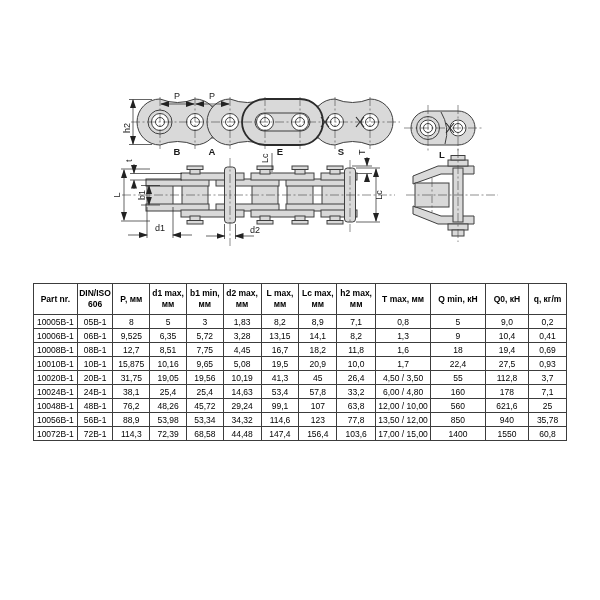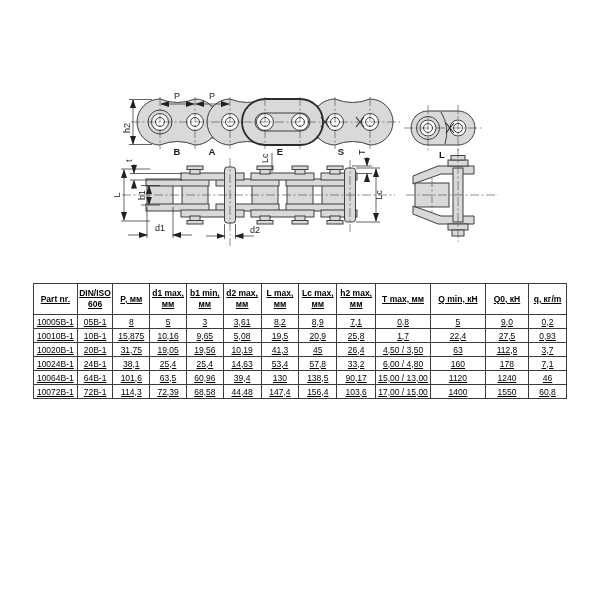--- a/index.html
+++ b/index.html
@@ -7,21 +7,21 @@
         font-family:"Liberation Sans",sans-serif;}
   .diagram-svg{position:absolute;left:0;top:0;}
   
   .spec-table-wrap{position:absolute;left:33px;top:283px;width:534px;}
   table.spec{border-collapse:collapse;width:534px;table-layout:fixed;
              font-family:"Liberation Sans",sans-serif;font-size:8.5px;color:#000;}
   table.spec th,table.spec td{border:1px solid #3c3c3c;text-align:center;vertical-align:middle;
              padding:0;overflow:hidden;white-space:nowrap;}
   table.spec td{height:13px;}
   table.spec th{font-weight:bold;height:30px;white-space:pre-line;line-height:1.25;font-size:8.5px;}
-  table.spec{border:1.5px solid #2e2e2e;text-decoration:underline;}
+  table.spec{border:1.5px solid #2e2e2e;}
   
   .dimlab{font-family:"Liberation Sans",sans-serif;font-size:9px;fill:#1a1a1a;}
   .linklab{font-family:"Liberation Sans",sans-serif;font-size:9.5px;font-weight:bold;fill:#1a1a1a;}
   .metal{fill:#d9d9d9;stroke:#3f3f3f;stroke-width:1;}
   .metal-bold{fill:#d9d9d9;stroke:#2b2b2b;stroke-width:1.8;}
   .hole{fill:#ffffff;stroke:#3f3f3f;stroke-width:1;}
   .ring{fill:none;stroke:#3f3f3f;stroke-width:1;}
   .cl{stroke:#444;stroke-width:0.6;stroke-dasharray:9 2.5 2 2.5;fill:none;}
   .dim{stroke:#222;stroke-width:0.7;fill:none;}
   .xmark{stroke:#2b2b2b;stroke-width:1.1;}
@@ -280,88 +280,133 @@
             <th>q, кг/m</th>
           </tr>
       </thead>
       <tbody id="table-body">
           <tr>
             <td>10005B-1</td>
             <td>05B-1</td>
             <td>8</td>
             <td>5</td>
             <td>3</td>
-            <td>3,61</td>
+            <td>1,83</td>
             <td>8,2</td>
             <td>8,9</td>
             <td>7,1</td>
             <td>0,8</td>
             <td>5</td>
             <td>9,0</td>
             <td>0,2</td>
+          </tr>
+          <tr>
+            <td>10006B-1</td>
+            <td>06B-1</td>
+            <td>9,525</td>
+            <td>6,35</td>
+            <td>5,72</td>
+            <td>3,28</td>
+            <td>13,15</td>
+            <td>14,1</td>
+            <td>8,2</td>
+            <td>1,3</td>
+            <td>9</td>
+            <td>10,4</td>
+            <td>0,41</td>
+          </tr>
+          <tr>
+            <td>10008B-1</td>
+            <td>08B-1</td>
+            <td>12,7</td>
+            <td>8,51</td>
+            <td>7,75</td>
+            <td>4,45</td>
+            <td>16,7</td>
+            <td>18,2</td>
+            <td>11,8</td>
+            <td>1,6</td>
+            <td>18</td>
+            <td>19,4</td>
+            <td>0,69</td>
           </tr>
           <tr>
             <td>10010B-1</td>
             <td>10B-1</td>
             <td>15,875</td>
             <td>10,16</td>
             <td>9,65</td>
             <td>5,08</td>
             <td>19,5</td>
             <td>20,9</td>
-            <td>25,8</td>
+            <td>10,0</td>
             <td>1,7</td>
             <td>22,4</td>
             <td>27,5</td>
             <td>0,93</td>
           </tr>
           <tr>
             <td>10020B-1</td>
             <td>20B-1</td>
             <td>31,75</td>
             <td>19,05</td>
             <td>19,56</td>
             <td>10,19</td>
             <td>41,3</td>
             <td>45</td>
             <td>26,4</td>
             <td>4,50 / 3,50</td>
-            <td>63</td>
+            <td>55</td>
             <td>112,8</td>
             <td>3,7</td>
           </tr>
           <tr>
             <td>10024B-1</td>
             <td>24B-1</td>
             <td>38,1</td>
             <td>25,4</td>
             <td>25,4</td>
             <td>14,63</td>
             <td>53,4</td>
             <td>57,8</td>
             <td>33,2</td>
             <td>6,00 / 4,80</td>
             <td>160</td>
             <td>178</td>
             <td>7,1</td>
           </tr>
           <tr>
-            <td>10064B-1</td>
-            <td>64B-1</td>
-            <td>101,6</td>
-            <td>63,5</td>
-            <td>60,96</td>
-            <td>39,4</td>
-            <td>130</td>
-            <td>138,5</td>
-            <td>90,17</td>
-            <td>15,00 / 13,00</td>
-            <td>1120</td>
-            <td>1240</td>
-            <td>46</td>
+            <td>10048B-1</td>
+            <td>48B-1</td>
+            <td>76,2</td>
+            <td>48,26</td>
+            <td>45,72</td>
+            <td>29,24</td>
+            <td>99,1</td>
+            <td>107</td>
+            <td>63,8</td>
+            <td>12,00 / 10,00</td>
+            <td>560</td>
+            <td>621,6</td>
+            <td>25</td>
+          </tr>
+          <tr>
+            <td>10056B-1</td>
+            <td>56B-1</td>
+            <td>88,9</td>
+            <td>53,98</td>
+            <td>53,34</td>
+            <td>34,32</td>
+            <td>114,6</td>
+            <td>123</td>
+            <td>77,8</td>
+            <td>13,50 / 12,00</td>
+            <td>850</td>
+            <td>940</td>
+            <td>35,78</td>
           </tr>
           <tr>
             <td>10072B-1</td>
             <td>72B-1</td>
             <td>114,3</td>
             <td>72,39</td>
             <td>68,58</td>
             <td>44,48</td>
             <td>147,4</td>
             <td>156,4</td>

